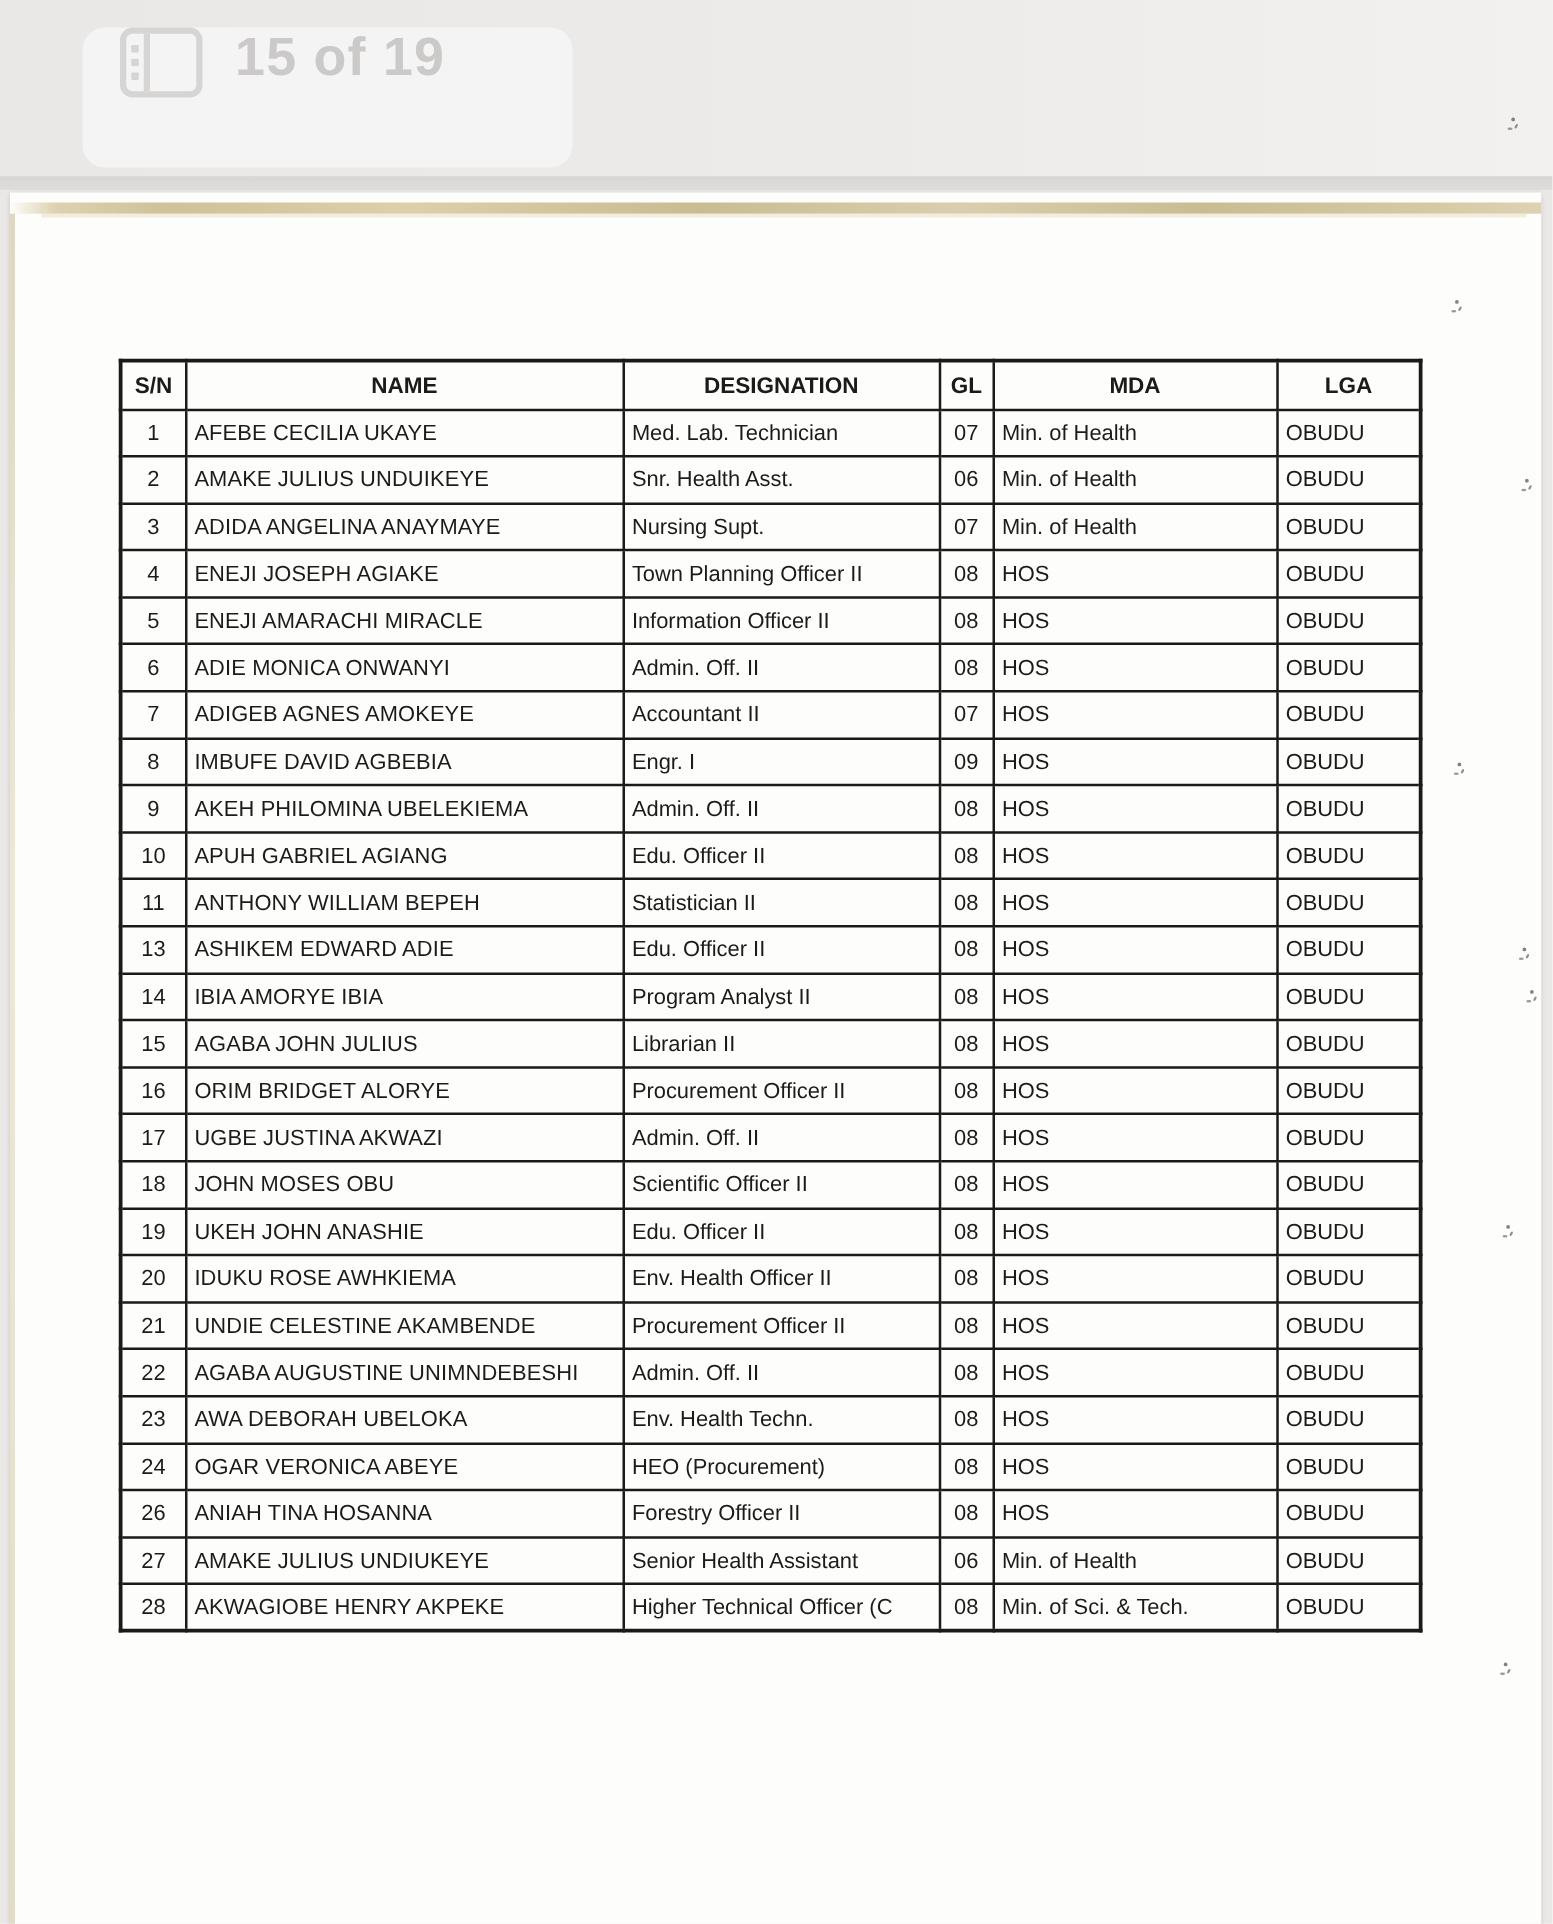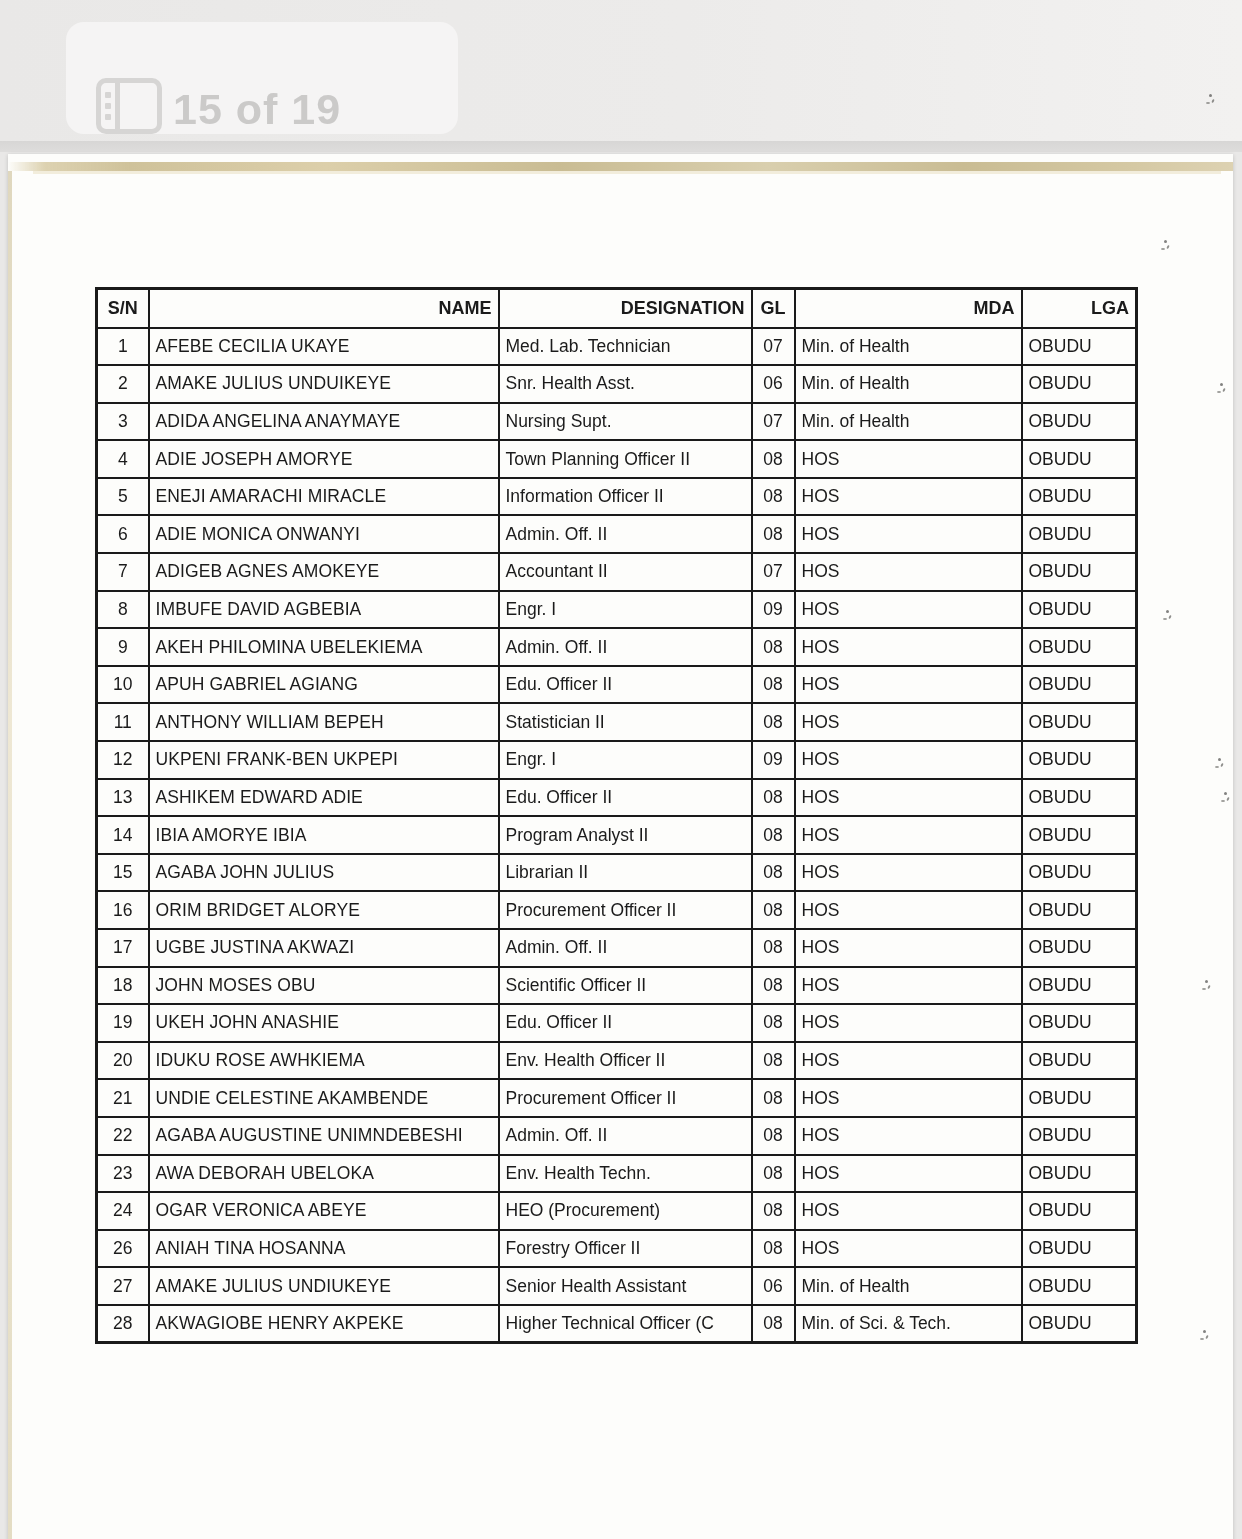--- a/index.html
+++ b/index.html
@@ -7,21 +7,21 @@
     width:1242px;height:1539px;position:relative;overflow:hidden;
     background:#e9e8e7;
     font-family:"Liberation Sans","DejaVu Sans",sans-serif;
   }
   
   .topbar{position:absolute;left:0;top:0;width:1242px;height:141px;
     background:linear-gradient(90deg,#e9e8e7 0%,#eceBea 55%,#f2f1f0 100%);}
   .topbar-gap{position:absolute;left:0;top:141px;width:1242px;height:11px;
     background:linear-gradient(#d7d6d5,#dedddc);}
   .page-pill{position:absolute;left:66px;top:22px;width:392px;height:112px;
-    background:#f5f4f4;border-radius:18px;display:flex;align-items:flex-end;gap:11px;
+    background:#f5f4f4;border-radius:18px;display:flex;align-items:flex-start;gap:26px;
     padding-left:30px;box-sizing:border-box;}
   .thumb-icon{width:66px;height:56px;border:5px solid #d6d5d4;border-radius:10px;
     box-sizing:border-box;display:flex;}
   .thumb-icon .panel{width:19px;border-right:5px solid #d6d5d4;box-sizing:border-box;
     display:flex;flex-direction:column;align-items:center;justify-content:center;gap:5px;}
   .thumb-icon .dot{width:6px;height:6px;background:#d6d5d4;border-radius:1px;}
   .page-label{font-size:43px;font-weight:600;color:#cbcac9;letter-spacing:1px;}
   
   .doc{position:absolute;left:8px;top:154px;width:1225px;height:1505px;
     background:#fdfdfb;box-shadow:0 1px 4px rgba(0,0,0,.18);}
@@ -35,21 +35,21 @@
   .doc-edge-left{position:absolute;left:0;top:17px;width:4px;height:1372px;
     background:linear-gradient(#cfc39d,#e6dcbf 40%,#d6cba6);opacity:.65;}
   
   table.scan{border-collapse:collapse;table-layout:fixed;
     position:absolute;left:87px;top:133px;width:1040px;
     border:3px solid #1a1a1a;}
   table.scan th,table.scan td{
     border:2px solid #1a1a1a;padding:0 6px;box-sizing:border-box;
     font-size:17.5px;color:#1b1b1b;overflow:hidden;white-space:nowrap;
     vertical-align:middle;}
-  table.scan th{height:39px;font-weight:700;font-size:18px;text-align:right;}
+  table.scan th{height:39px;font-weight:700;font-size:18px;text-align:center;}
   table.scan td{height:37.6px;font-weight:500;}
   table.scan th:nth-child(1),table.scan td:nth-child(1){text-align:center;padding:0;}
   table.scan th:nth-child(4),table.scan td:nth-child(4){text-align:center;padding:0;}
   table.scan td:nth-child(2){letter-spacing:.1px;}
   
   .signature{position:absolute;left:536px;top:1382px;width:478px;height:142px;}
   
   .speck{position:absolute;width:3px;height:3px;background:#5a5a58;border-radius:50%;
     opacity:.75;}
   .speck::after{content:"";position:absolute;left:3px;top:5px;width:2px;height:4px;
@@ -118,21 +118,21 @@
         <tr>
           <td>3</td>
           <td>ADIDA ANGELINA ANAYMAYE</td>
           <td>Nursing Supt.</td>
           <td>07</td>
           <td>Min. of Health</td>
           <td>OBUDU</td>
         </tr>
         <tr>
           <td>4</td>
-          <td>ADIE JOSEPH AMORYE</td>
+          <td>ENEJI JOSEPH AGIAKE</td>
           <td>Town Planning Officer II</td>
           <td>08</td>
           <td>HOS</td>
           <td>OBUDU</td>
         </tr>
         <tr>
           <td>5</td>
           <td>ENEJI AMARACHI MIRACLE</td>
           <td>Information Officer II</td>
           <td>08</td>
@@ -177,28 +177,20 @@
           <td>Edu. Officer II</td>
           <td>08</td>
           <td>HOS</td>
           <td>OBUDU</td>
         </tr>
         <tr>
           <td>11</td>
           <td>ANTHONY WILLIAM BEPEH</td>
           <td>Statistician II</td>
           <td>08</td>
-          <td>HOS</td>
-          <td>OBUDU</td>
-        </tr>
-        <tr>
-          <td>12</td>
-          <td>UKPENI FRANK-BEN UKPEPI</td>
-          <td>Engr. I</td>
-          <td>09</td>
           <td>HOS</td>
           <td>OBUDU</td>
         </tr>
         <tr>
           <td>13</td>
           <td>ASHIKEM EDWARD ADIE</td>
           <td>Edu. Officer II</td>
           <td>08</td>
           <td>HOS</td>
           <td>OBUDU</td>

